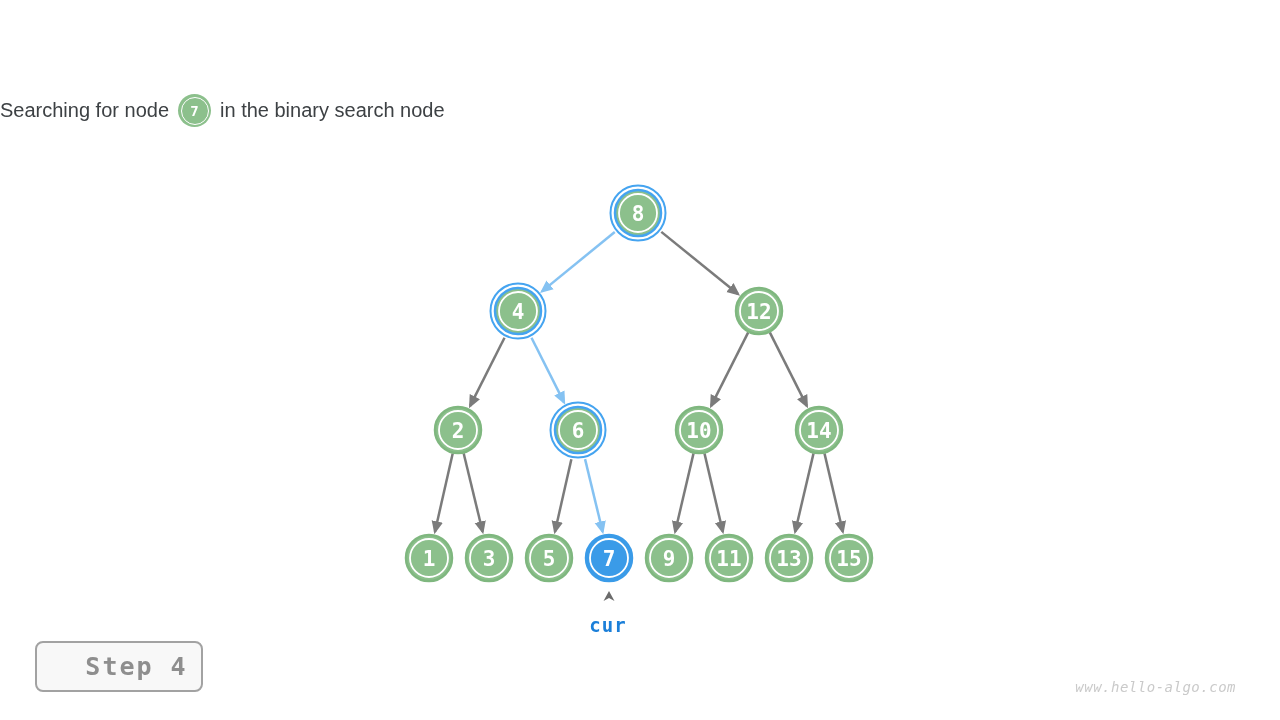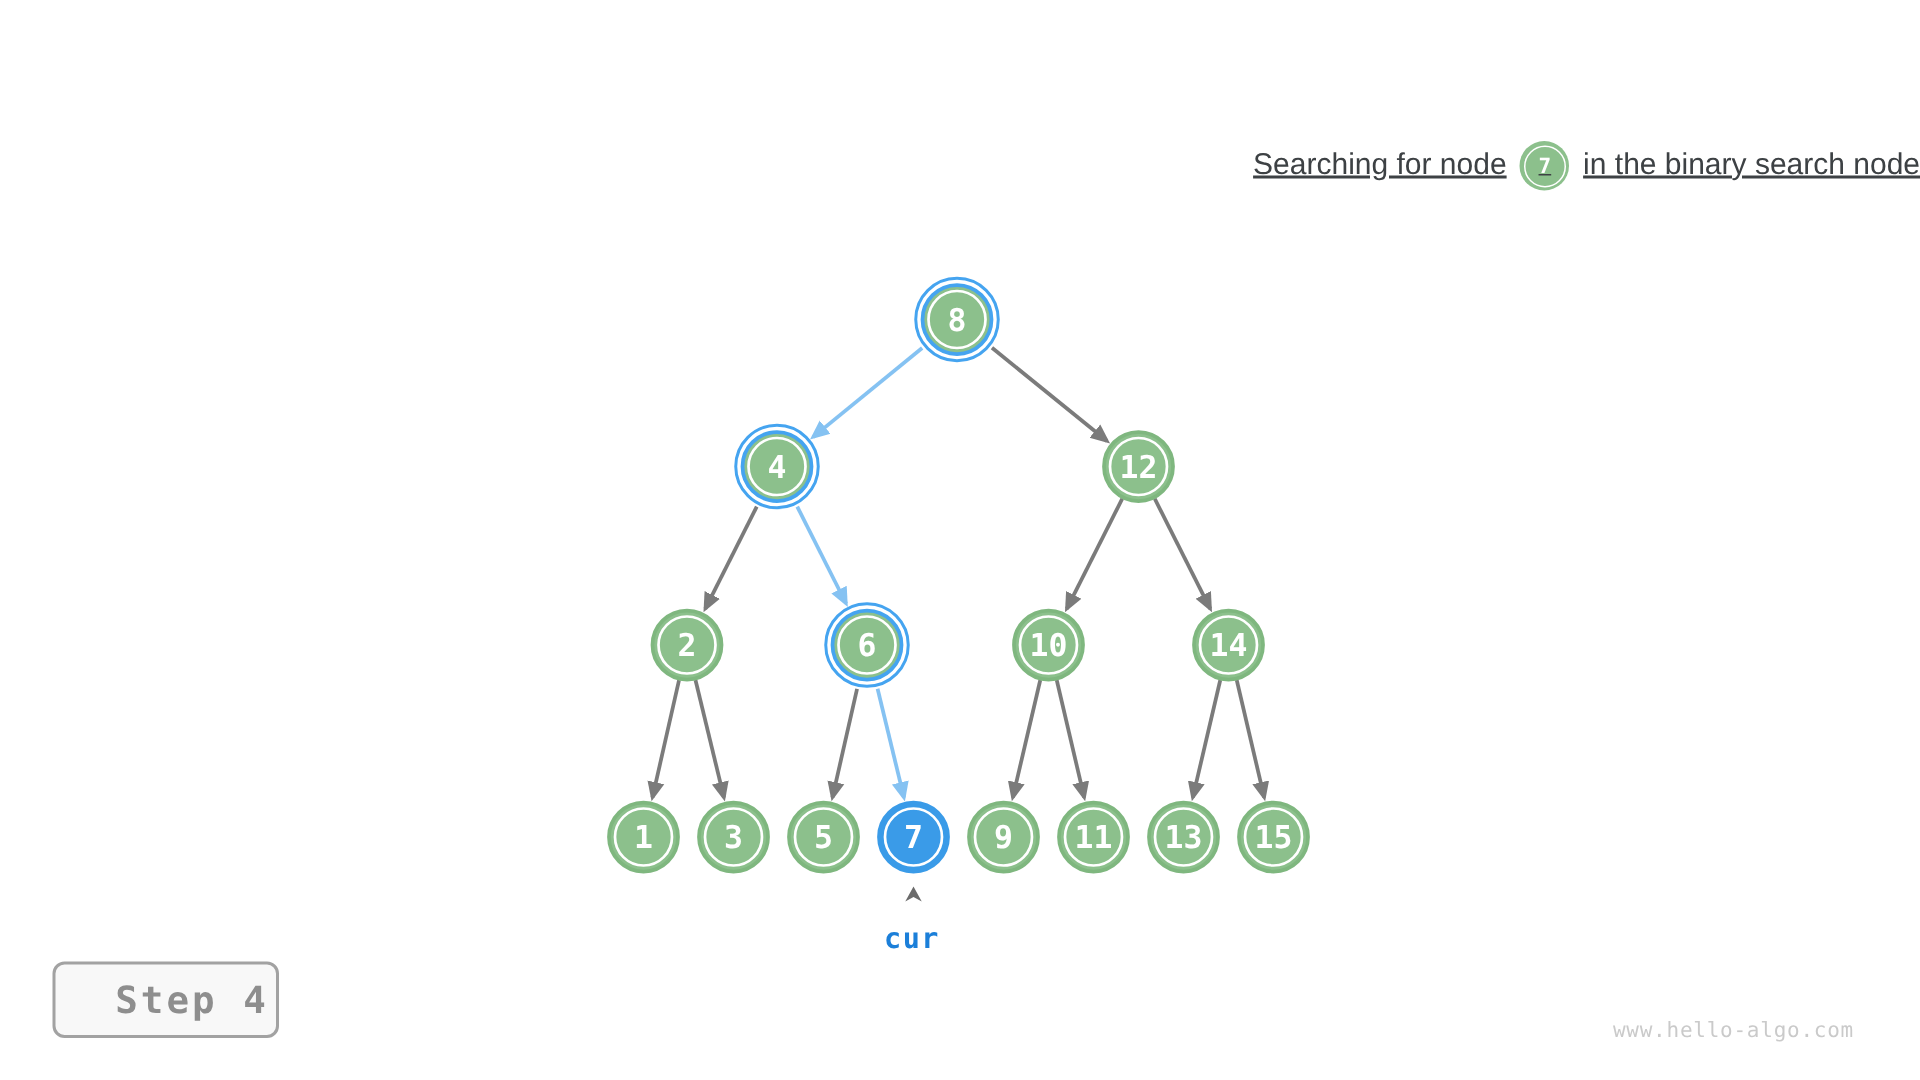--- a/index.html
+++ b/index.html
@@ -1,26 +1,26 @@
 <!DOCTYPE html>
 <html><head>
 <meta charset="utf-8">
 <style>
   html,body{margin:0;padding:0;background:#ffffff;}
   .stage{position:relative;width:1280px;height:720px;background:#ffffff;overflow:hidden;
          font-family:"Liberation Sans",sans-serif;}
-  .title-row{position:absolute;top:94px;left:0;width:100%;display:flex;justify-content:flex-end;
-             align-items:center;gap:9px;font-size:20px;text-decoration:underline;}
+  .title-row{position:absolute;top:94px;left:0;width:100%;display:flex;justify-content:flex-start;
+             align-items:center;gap:9px;font-size:20px;}
   .title-node{position:relative;width:33px;height:33px;border-radius:50%;
               display:flex;align-items:center;justify-content:center;flex:0 0 auto;}
   .title-node .ring{position:absolute;inset:2.5px;border:1.7px solid #ffffff;border-radius:50%;}
   .title-node .val{position:relative;color:#ffffff;font-family:"DejaVu Sans Mono",monospace;
                    font-weight:bold;font-size:14px;}
   svg.tree{position:absolute;left:0;top:0;}
-  .step-badge{position:absolute;left:35px;top:641px;width:151px;height:51px;box-sizing:border-box;
+  .step-badge{position:absolute;left:35px;top:641px;width:168px;height:51px;box-sizing:border-box;
               border-radius:8px;display:flex;align-items:center;justify-content:center;
               font-family:"DejaVu Sans Mono",monospace;font-weight:bold;font-size:25px;
               letter-spacing:2px;padding-left:35px;}
   .watermark{position:absolute;top:679px;right:44px;font-family:"DejaVu Sans Mono",monospace;
              font-size:14px;letter-spacing:0.5px;}
 </style>
 </head>
 <body>
 
 <div class="stage">
@@ -134,15 +134,15 @@
         <circle cx="849" cy="558" r="23" fill="#8CC08C" stroke="#7FB77F" stroke-width="2.5"></circle>
         <circle cx="849" cy="558" r="19" fill="none" stroke="#ffffff" stroke-width="1.8"></circle>
         <text x="849" y="565.5" text-anchor="middle" fill="#FFFFFF" font-family="&quot;DejaVu Sans Mono&quot;, monospace" font-size="21px" font-weight="bold">15</text>
       </g>
       <path d="M609,591 L614.5,601 L609,598 L603.5,601 Z" fill="#6B6B6B"></path>
       <text x="608" y="632" text-anchor="middle" fill="#1B7FD9" font-family="&quot;DejaVu Sans Mono&quot;, monospace" font-size="19px" font-weight="bold" letter-spacing="1">cur</text>
     </svg>
 
   <div class="step-badge" style="color: rgb(142, 142, 142); border: 2px solid rgb(162, 162, 162); background: rgb(248, 248, 248);">Step 4</div>
 
-  <div class="watermark" style="color: rgb(202, 202, 202);">www.hello-algo.com</div>
+  <div class="watermark" style="color: rgb(202, 202, 202); font-style: italic;">www.hello-algo.com</div>
 
 </div>
 
 </body></html>

